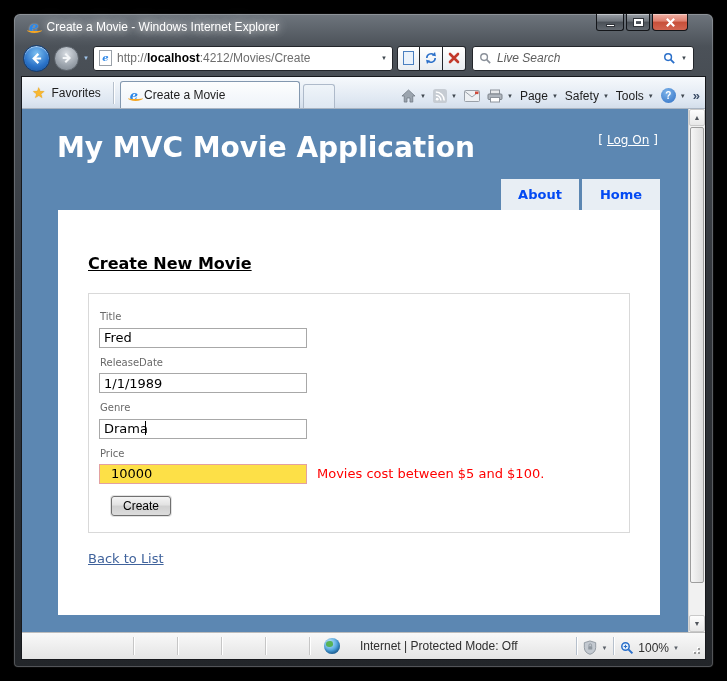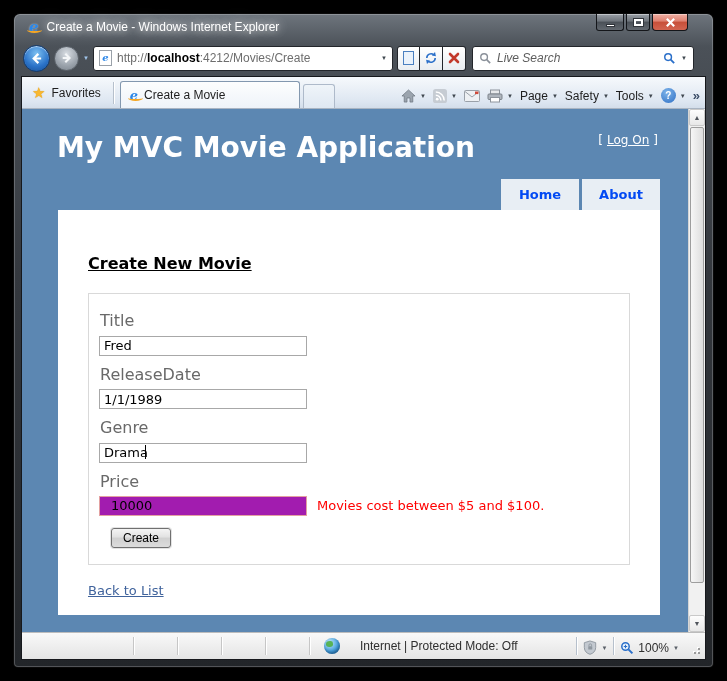--- a/index.html
+++ b/index.html
@@ -92,24 +92,24 @@
   .app-title { position:absolute; left:35px; top:22px; color:#fff; font-weight:bold; font-size:28px;
     font-family:"DejaVu Sans", sans-serif; letter-spacing:0px; }
   .nav { position:absolute; top:70px; right:28px; display:flex; gap:3px; }
   .nav-tab { width:78px; height:31px; background:#e8eef4; color:#034af3; font-weight:bold;
     font-size:13px; display:flex; align-items:center; justify-content:center; text-decoration:none;
     font-family:"DejaVu Sans", sans-serif; }
   .main { position:absolute; left:36px; right:28px; top:101px; height:405px; background:#fff;
     padding:26px 30px; color:#696969; }
   .main h2 { color:#000; font-size:16px; font-weight:bold; margin:18px 0 20px;text-decoration:underline; }
   .form-box { border:1px solid #d9d9d9; padding:8px 10px 16px; }
-  .field-label { display:block; color:#696969; font-size:16px; margin:9px 0 5px 1px; }
+  .field-label { display:block; color:#696969; font-size:10px; margin:9px 0 5px 1px; }
   .text-input { width:208px; height:20px; border:1px solid #a8a8a8; font-size:13px;
     font-family:"DejaVu Sans", sans-serif; padding:1px 4px; color:#000; background:#fff; }
-  .text-input.invalid { background:#a21caf; border-color:#e3a1a1;padding-left:11px; }
+  .text-input.invalid { background:#fde047; border-color:#e3a1a1;padding-left:11px; }
   .genre-wrap { position:relative; display:inline-block; }
   .caret { position:absolute; left:46px; top:3px; width:1px; height:14px; background:#000; }
   .price-row { display:flex; align-items:center; gap:10px; }
   .error-msg { color:#ff0000; font-size:13px; }
   .create-btn { margin:12px 0 0 12px; font-size:12px; font-family:"Liberation Sans", sans-serif;
     padding:2px 11px; border:1px solid #707070; border-radius:3px; color:#000;
     background:linear-gradient(#f4f4f4,#e2e2e2 45%,#d0d0d0 50%,#dcdcdc); box-shadow:0 0 0 1px #e3e3e3; }
   .back-link { display:inline-block; margin-top:18px; color:#40639c; font-size:13px;
     text-decoration:underline; }
 
@@ -280,22 +280,22 @@
         </span>
         <span class="overflow">»</span>
       </div>
     </div>
 
     <div class="viewport">
       <div class="page">
         <div class="logon"><span>[</span><a href="#">Log On</a><span>]</span></div>
         <div class="app-title">My MVC Movie Application</div>
         <div class="nav">
+          <a href="#" class="nav-tab">About</a>
           <a href="#" class="nav-tab">Home</a>
-          <a href="#" class="nav-tab">About</a>
         </div>
         <div class="main">
           <h2>Create New Movie</h2>
           <div class="form-box">
             <label class="field-label">Title</label>
             <input class="text-input" value="Fred" style="">
             <label class="field-label">ReleaseDate</label>
             <input class="text-input" value="1/1/1989" style="">
             <label class="field-label">Genre</label>
             <span class="genre-wrap"><input class="text-input" value="Drama" style=""><span class="caret"></span></span>

